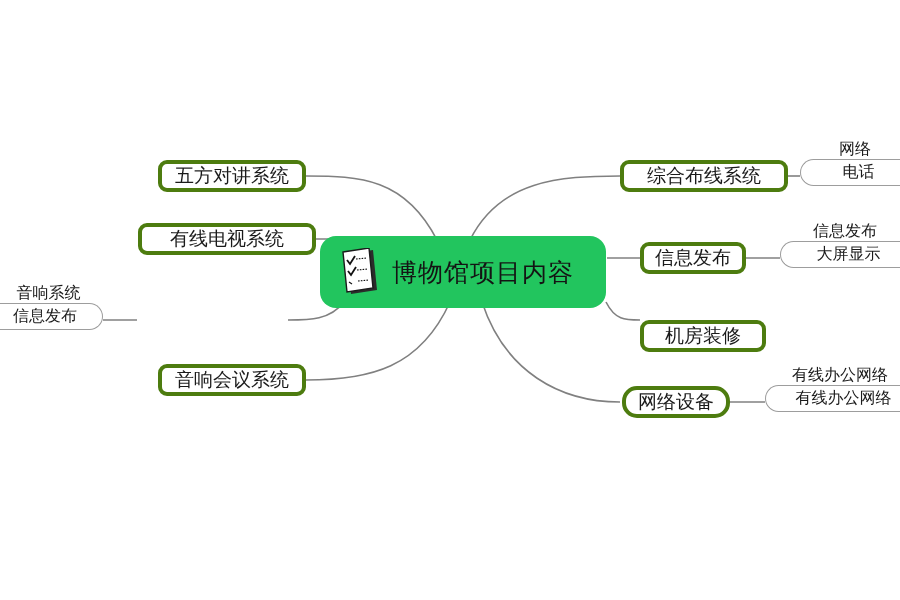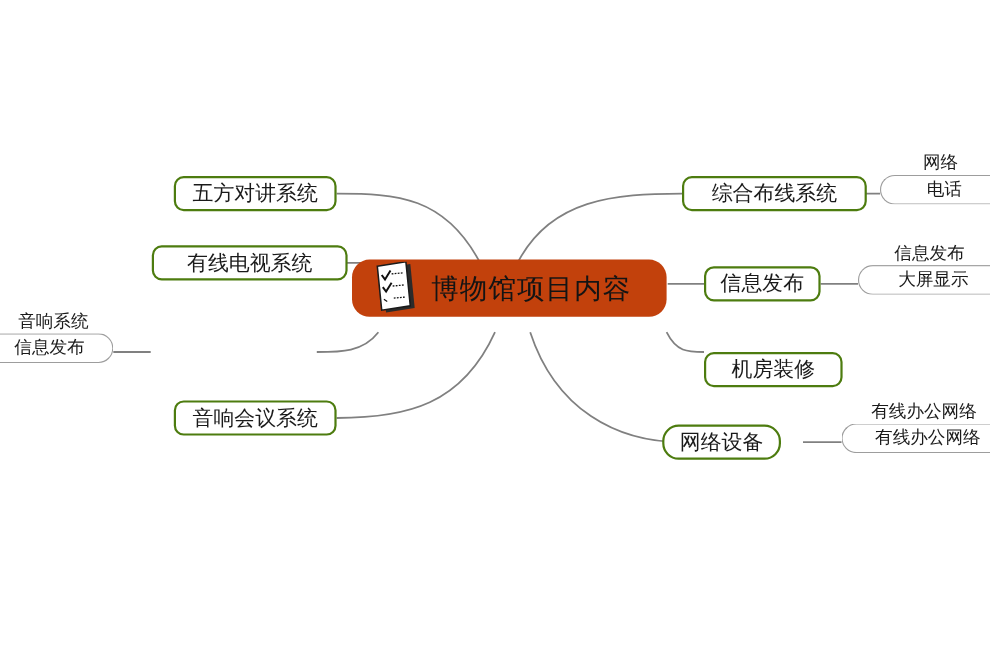--- a/index.html
+++ b/index.html
@@ -27,22 +27,22 @@
     height: 600px;
     pointer-events: none;
   }
 
   
   .center-node {
     position: absolute;
     left: 320px;
     top: 236px;
     width: 286px;
-    height: 52px;
-    background: #c2410c;
+    height: 72px;
+    background: #22c55e;
     border-radius: 16px;
     display: flex;
     align-items: center;
     box-sizing: border-box;
     padding-left: 18px;
   }
   .center-title {
     font-size: 25px;
     color: #141414;
     letter-spacing: 1px;
@@ -54,21 +54,21 @@
     width: 40px;
     height: 48px;
     position: relative;
     flex: 0 0 auto;
   }
 
   
   .node-box {
     position: absolute;
     background: #ffffff;
-    border: 2px solid #4d7c0f;
+    border: 4px solid #4d7c0f;
     border-radius: 9px;
     box-sizing: border-box;
     display: flex;
     align-items: center;
     justify-content: center;
     white-space: nowrap;
     color: #1a1a1a;
     font-size: 19px;
     height: 32px;
     padding: 0 9px;
@@ -187,21 +187,21 @@
   </div>
 
   <div class="node-box" style="left:640px; top:242px; width:106px;">
     <span>信息发布</span>
   </div>
 
   <div class="node-box" style="left:640px; top:304px; width:126px;margin-top:16px;">
     <span>机房装修</span>
   </div>
 
-  <div class="node-box" style="left:602px; top:386px; width:108px;border-radius:15px;">
+  <div class="node-box" style="left:622px; top:386px; width:108px;border-radius:15px;">
     <span>网络设备</span>
   </div>
 
   <div class="leaf-group" style="left:800px; top:139px;">
     <div class="leaf-top">网络</div>
     <div class="leaf-capsule cap-left" style="width:110px;">
       <span>电话</span>
     </div>
   </div>
 

